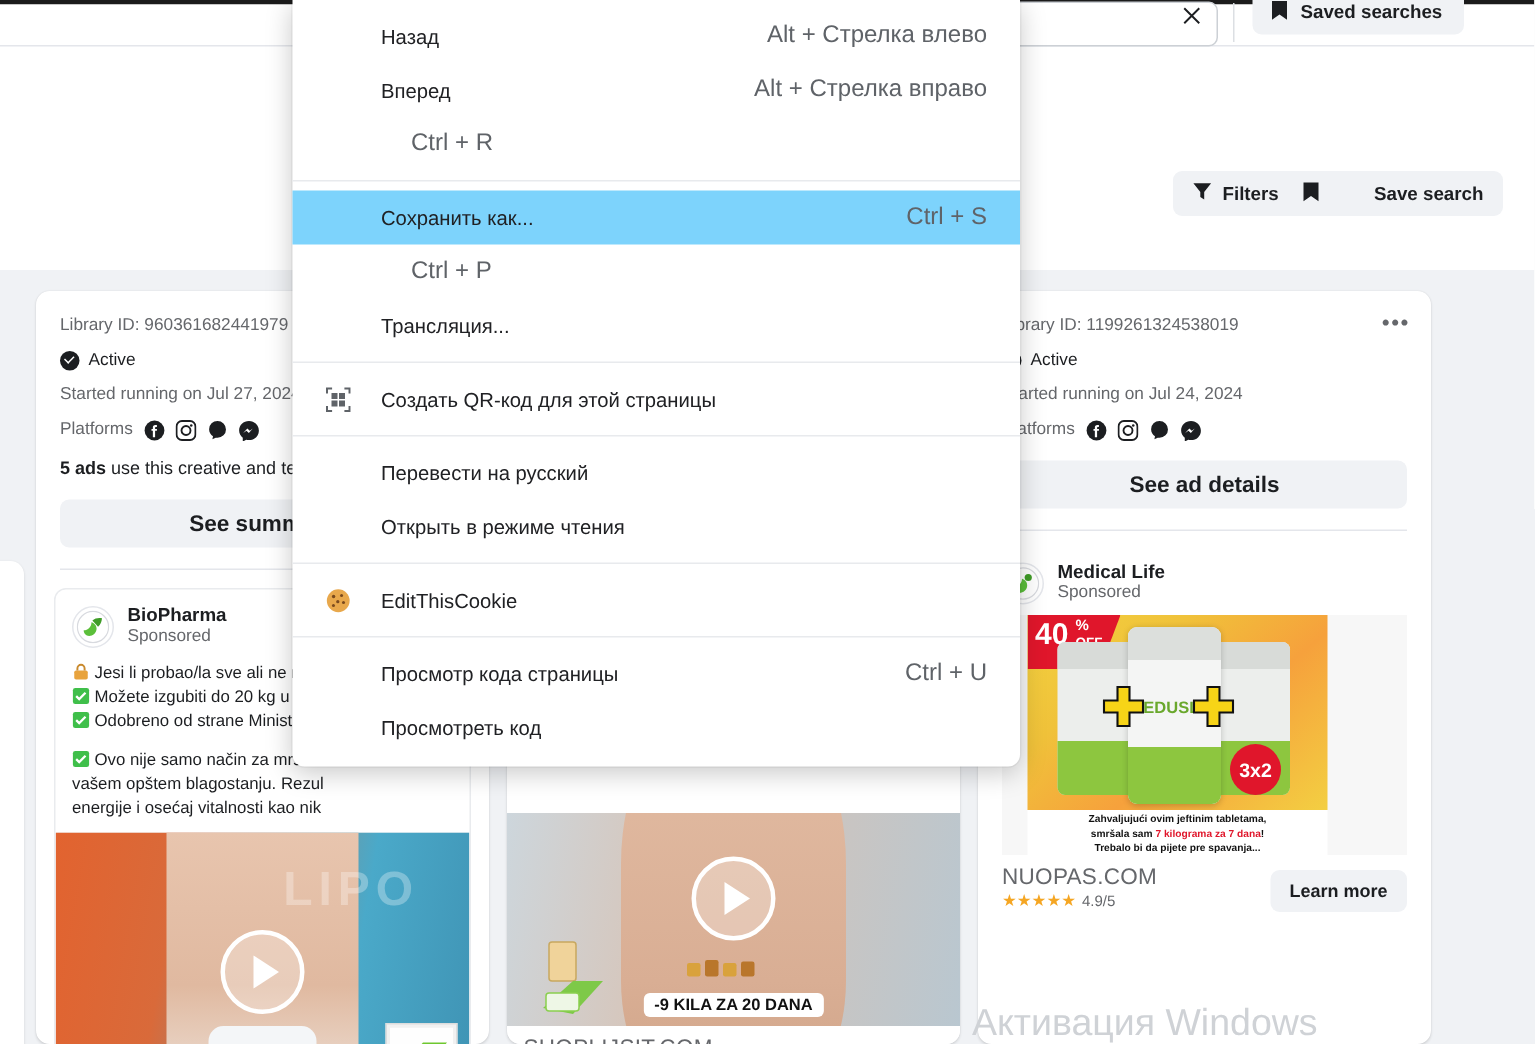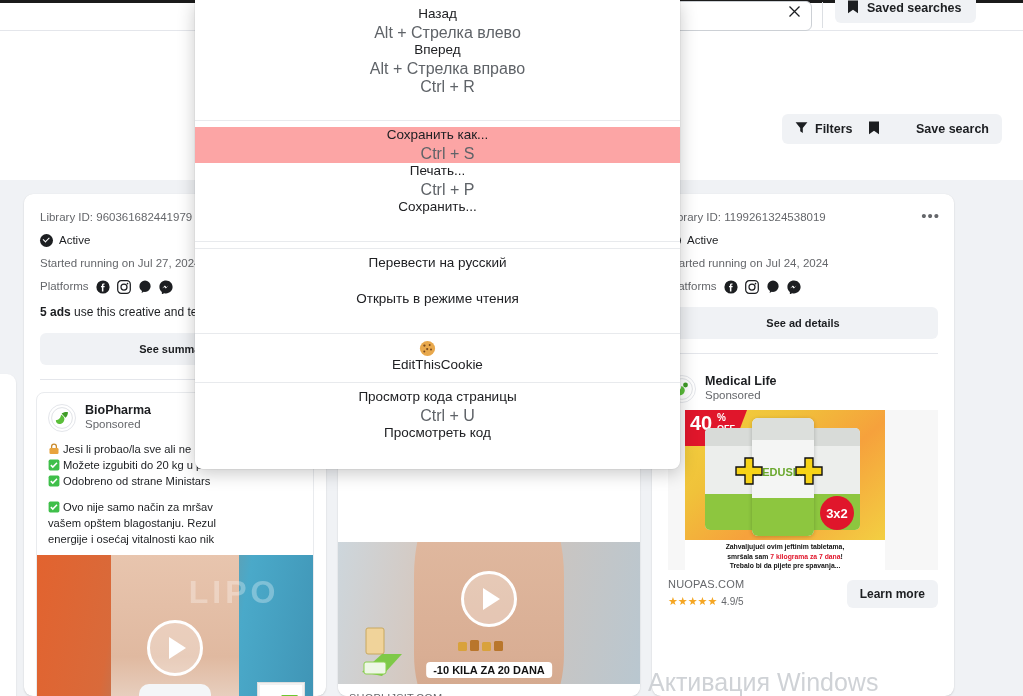--- a/index.html
+++ b/index.html
@@ -122,21 +122,21 @@
   .plat-ico { width: 14px; height: 14px; flex: none; }
   .ads-count { font-size: 12px; color: #1c1e21; line-height: 17px; margin: 9px 0 0 0; }
   .ads-count b { font-weight: 700; }
 
   .wide-btn {
     margin: 12px 0 0 0;
     height: 32px; width: 100%;
     background: #f0f2f5;
     border-radius: 6px;
     display: flex; align-items: center; justify-content: center;
-    font-size: 11px; font-weight: 600; color: #1c1e21;
+    font-size: 15px; font-weight: 600; color: #1c1e21;
     cursor: pointer;
   }
   .hr { height: 1px; background: #e4e6eb; margin: 14px 0 0 0; }
 
   .dots-menu {
     position: absolute; right: 14px; top: 17px;
     font-size: 15px; letter-spacing: 1px;
     color: #65676b; cursor: pointer; line-height: 10px;
   }
 
@@ -185,21 +185,21 @@
     position: absolute; left: 50%; bottom: 6px; transform: translateX(-50%);
     background: #ffffff; border-radius: 4px;
     padding: 2px 7px;
     font-size: 11px; font-weight: 700; color: #111; white-space: nowrap;
   }
   .footer-bar {
     display: flex; align-items: center; justify-content: space-between;
     padding: 8px 11px; background: #ffffff; gap: 8px;
   }
   .footer-text { min-width: 0; }
-  .fdomain { font-size: 11px; color: #65676b; letter-spacing: .2px; line-height: 13px; }
+  .fdomain { font-size: 15px; color: #65676b; letter-spacing: .2px; line-height: 13px; }
   .cta-btn {
     flex: none; background: #f0f2f5; border-radius: 6px;
     padding: 7px 13px; font-size: 12px; font-weight: 600; color: #1c1e21;
     cursor: pointer; white-space: nowrap;
   }
   .stars { color: #f5a623; font-size: 11px; letter-spacing: 0px; }
   .rating-val { font-size: 10px; color: #65676b; margin-left: 4px; }
 
   
   .ctx-menu {
@@ -209,23 +209,22 @@
     border-radius: 0 0 8px 8px;
     box-shadow: 0 4px 18px rgba(0,0,0,0.22), 0 0 0 1px rgba(0,0,0,0.04);
     padding: 6px 0 8px 0;
     z-index: 50;
   }
   .ctx-item {
     display: flex; align-items: center;
     height: 36px; padding: 0 22px 0 22px;
     font-size: 13.5px; color: #202124;
     cursor: pointer;
-    flex-direction: column;
-  }
-  .ctx-item.highlight { background: #fca5a5; }
+  }
+  .ctx-item.highlight { background: #7dd3fc; }
   .ctx-icon-slot { width: 37px; flex: none; display: flex; align-items: center; }
   .ctx-label { flex: 1 1 auto; white-space: nowrap; }
   .ctx-accel { flex: none; color: #5f6368; font-size: 16px; padding-left: 20px; white-space: nowrap; }
   .ctx-sep { height: 1px; background: #e8eaed; margin: 6px 0; }
 
   .qr-ico { width: 17px; height: 17px; }
   .cookie-ico { width: 17px; height: 17px; border-radius: 50%; }
 
   
   .watermark {
@@ -424,21 +423,21 @@
           <svg width="58" height="16" viewBox="0 0 58 16">
             <rect x="2" y="4" width="9" height="9" rx="1.5" fill="#d9a23c"></rect>
               <rect x="14" y="2" width="9" height="11" rx="1.5" fill="#b9762b"></rect>
             <rect x="26" y="4" width="9" height="9" rx="1.5" fill="#d9a23c"></rect>
               <rect x="38" y="3" width="9" height="10" rx="1.5" fill="#b9762b"></rect>
           </svg>
         </div>
         <div class="play-btn" style="top:40%;">
             <div class="play-tri"></div>
           </div>
-        <div class="caption-strip">-10 KILA ZA 20 DANA</div>
+        <div class="caption-strip">-9 KILA ZA 20 DANA</div>
       </div>
       <div class="footer-bar">
         <div class="footer-text">
           <div class="fdomain">SHOPLIJSIT.COM</div>
 
         </div>
 
       </div>
     </div>
 
@@ -574,29 +573,41 @@
           <span class="ctx-accel">Ctrl + R</span>
         </div>
         <div class="ctx-sep"></div>
         <div class="ctx-item highlight">
           <span class="ctx-icon-slot"></span>
           <span class="ctx-label">Сохранить как...</span>
           <span class="ctx-accel">Ctrl + S</span>
         </div>
         <div class="ctx-item">
           <span class="ctx-icon-slot"></span>
-          <span class="ctx-label">Печать...</span>
           <span class="ctx-accel">Ctrl + P</span>
         </div>
         <div class="ctx-item">
           <span class="ctx-icon-slot"></span>
-          <span class="ctx-label">Сохранить...</span>
+          <span class="ctx-label">Трансляция...</span>
           <span class="ctx-accel"></span>
         </div>
         <div class="ctx-sep"></div>
+        <div class="ctx-item">
+          <span class="ctx-icon-slot">
+            <svg class="qr-ico" viewBox="0 0 17 17">
+              <path d="M1 4.4V1h3.4M12.6 1H16v3.4M16 12.6V16h-3.4M4.4 16H1v-3.4" fill="none" stroke="#5f6368" stroke-width="1.3"></path>
+              <rect x="4" y="4" width="4" height="4" fill="#5f6368"></rect>
+              <rect x="9" y="4" width="4" height="4" fill="#5f6368"></rect>
+              <rect x="4" y="9" width="4" height="4" fill="#5f6368"></rect>
+              <rect x="9" y="9" width="4" height="4" fill="#5f6368"></rect>
+            </svg>
+          </span>
+          <span class="ctx-label">Создать QR-код для этой страницы</span>
+          <span class="ctx-accel"></span>
+        </div>
         <div class="ctx-sep"></div>
         <div class="ctx-item">
           <span class="ctx-icon-slot"></span>
           <span class="ctx-label">Перевести на русский</span>
           <span class="ctx-accel"></span>
         </div>
         <div class="ctx-item">
           <span class="ctx-icon-slot"></span>
           <span class="ctx-label">Открыть в режиме чтения</span>
           <span class="ctx-accel"></span>

